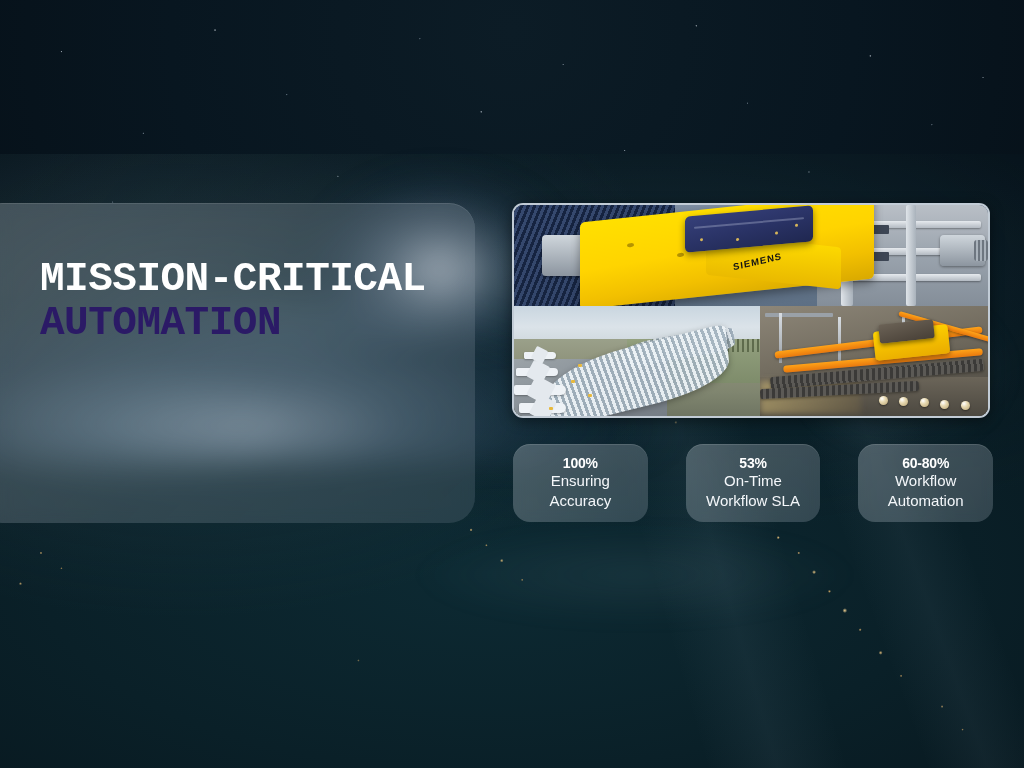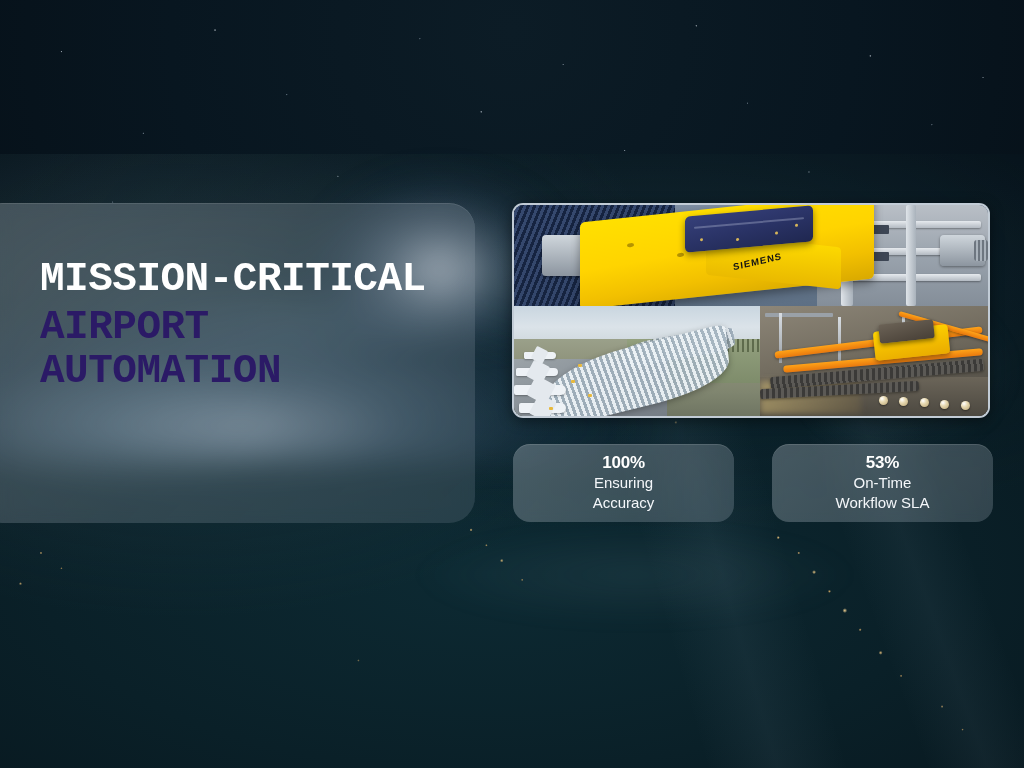--- a/index.html
+++ b/index.html
@@ -322,41 +322,40 @@
   .stat-card {
     flex:1 1 0;
     border-radius:17px;
     background:linear-gradient(135deg, rgba(198,208,216,.32) 0%, rgba(158,172,184,.27) 100%);
     backdrop-filter:blur(6px);
     -webkit-backdrop-filter:blur(6px);
     display:flex; flex-direction:column; align-items:center; justify-content:center;
     text-align:center;
     box-shadow:inset 0 1px 0 rgba(255,255,255,.12);
   }
-  .stat-value { font-size:17px; font-weight:800; color:#ffffff; line-height:1.18; letter-spacing:-.2px; }
+  .stat-value { font-size:14px; font-weight:800; color:#ffffff; line-height:1.18; letter-spacing:-.2px; }
   .stat-label { font-size:15px; font-weight:500; color:#f4f7fa; line-height:1.32; }
 </style>
 </head>
 <body>
 
 <div id="stage">
 
   <div class="bg-space"></div>
   <div class="bg-earth"></div>
   <div class="bg-clouds"></div>
   <div class="bg-citylights"></div>
   <div class="bg-streaks"></div>
   <div class="bg-limb"></div>
   <div class="bg-sunrise"></div>
   <div class="bg-stars"></div>
 
   <section class="glass-panel">
     <h1 class="headline">
       <span class="hl-line hl-1">MISSION-CRITICAL</span>
-      <span class="hl-line hl-2">AIRPORT</span>
       <span class="hl-line hl-3">AUTOMATION</span>
     </h1>
   </section>
 
   <figure class="collage">
 
     <div class="cell cell-top">
       <div class="tt-bg"></div>
       <div class="tt-grate"></div>
       <div class="tt-right">
@@ -439,15 +438,20 @@
       <div class="stat-label">Ensuring</div>
       <div class="stat-label">Accuracy</div>
     </div>
 
     <div class="stat-card">
       <div class="stat-value">53%</div>
       <div class="stat-label">On-Time</div>
       <div class="stat-label">Workflow SLA</div>
     </div>
 
+    <div class="stat-card">
+      <div class="stat-value">60-80%</div>
+      <div class="stat-label">Workflow</div>
+      <div class="stat-label">Automation</div>
+    </div>
   </div>
 
 </div>
 
 </body></html>

